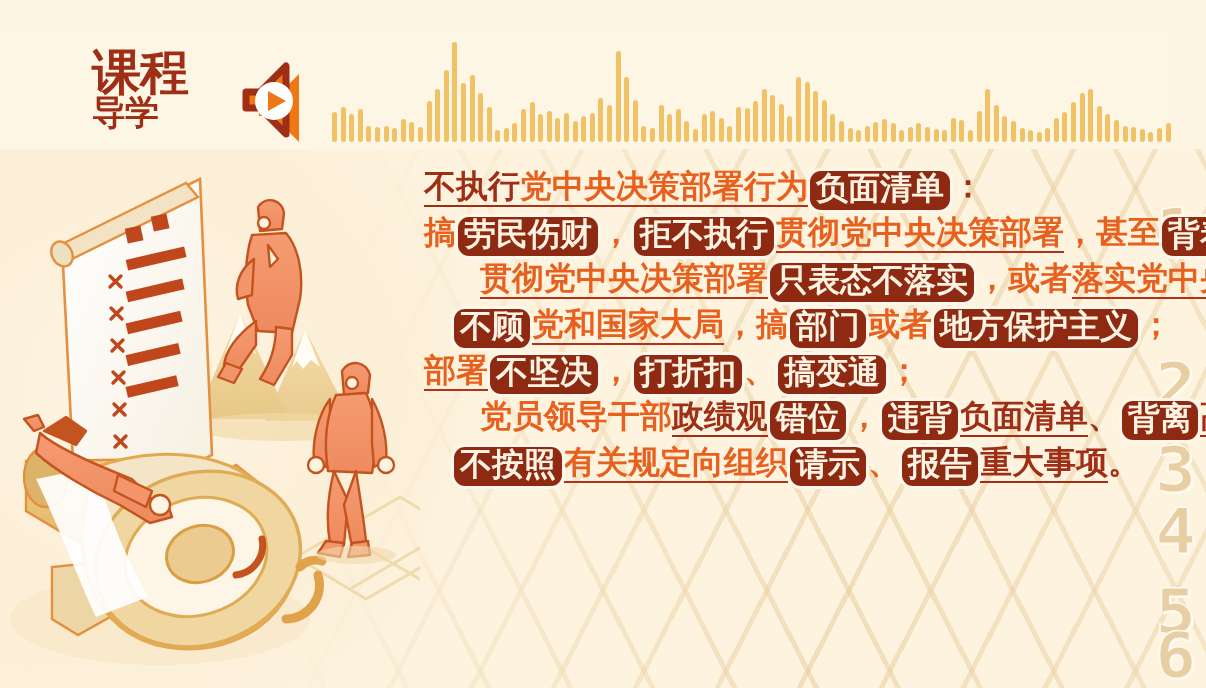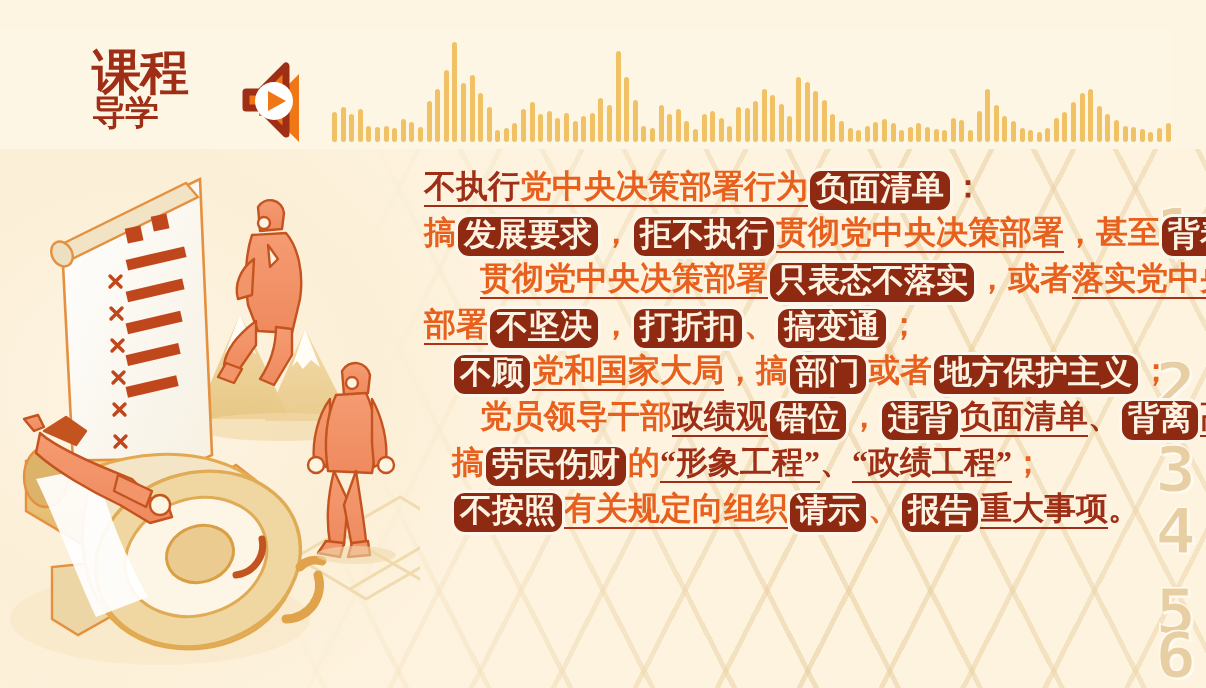--- a/index.html
+++ b/index.html
@@ -341,22 +341,21 @@
           <path d="M326 392 l-8 12 l22 4 l4 -14 z" fill="#f2956a"></path>
           <path d="M352 394 l-4 14 l22 -2 l-2 -14 z" fill="#f2956a"></path>
           <circle cx="352" cy="234" r="6" fill="#fdf4e2"></circle>
           <ellipse cx="356" cy="406" rx="40" ry="9" fill="#f0d9ab" opacity=".6" stroke="none"></ellipse>
         </g>
       </svg>
     </div>
 
     <div id="text-col">
         <div class="ln "><span class="du">不执行</span><span class="ou">党中央决策部署行为</span><span class="badge">负面清单</span><span class="puncd">：</span></div>
-        <div class="ln "><span class="o">搞</span><span class="badge">发展要求</span><span class="punc">，</span><span class="badge">拒不执行</span><span class="ou">贯彻党中央决策部署</span><span class="o">，甚至</span><span class="badge">背着</span><span class="du">党中</span></div>
+        <div class="ln "><span class="o">搞</span><span class="badge">劳民伤财</span><span class="punc">，</span><span class="badge">拒不执行</span><span class="ou">贯彻党中央决策部署</span><span class="o">，甚至</span><span class="badge">背着</span><span class="du">党中</span></div>
         <div class="ln ind"><span class="ou">贯彻党中央决策部署</span><span class="badge">只表态不落实</span><span class="o">，或者</span><span class="ou">落实党中央决策</span></div>
+        <div class="ln ind2"><span class="badge">不顾</span><span class="ou">党和国家大局</span><span class="o">，搞</span><span class="badge">部门</span><span class="o">或者</span><span class="badge">地方保护主义</span><span class="punc">；</span></div>
         <div class="ln "><span class="ou">部署</span><span class="badge">不坚决</span><span class="punc">，</span><span class="badge">打折扣</span><span class="punc">、</span><span class="badge">搞变通</span><span class="punc">；</span></div>
-        <div class="ln ind2"><span class="badge">不顾</span><span class="ou">党和国家大局</span><span class="o">，搞</span><span class="badge">部门</span><span class="o">或者</span><span class="badge">地方保护主义</span><span class="punc">；</span></div>
         <div class="ln ind"><span class="o">党员领导干部</span><span class="du">政绩观</span><span class="badge">错位</span><span class="punc">，</span><span class="badge">违背</span><span class="du">负面清单</span><span class="puncd">、</span><span class="badge">背离</span><span class="du">高质量</span></div>
-        <div class="ln ind2"><span class="o">搞</span><span class="badge">劳民伤财</span><span class="o">的</span><span class="du">“形象工程”</span><span class="puncd">、</span><span class="du">“政绩工程”</span><span class="punc">；</span></div>
         <div class="ln ind2"><span class="badge">不按照</span><span class="ou">有关规定向组织</span><span class="badge">请示</span><span class="punc">、</span><span class="badge">报告</span><span class="du">重大事项</span><span class="puncd">。</span></div>
       </div>
   </div>
 </div>
 
 </body></html>

